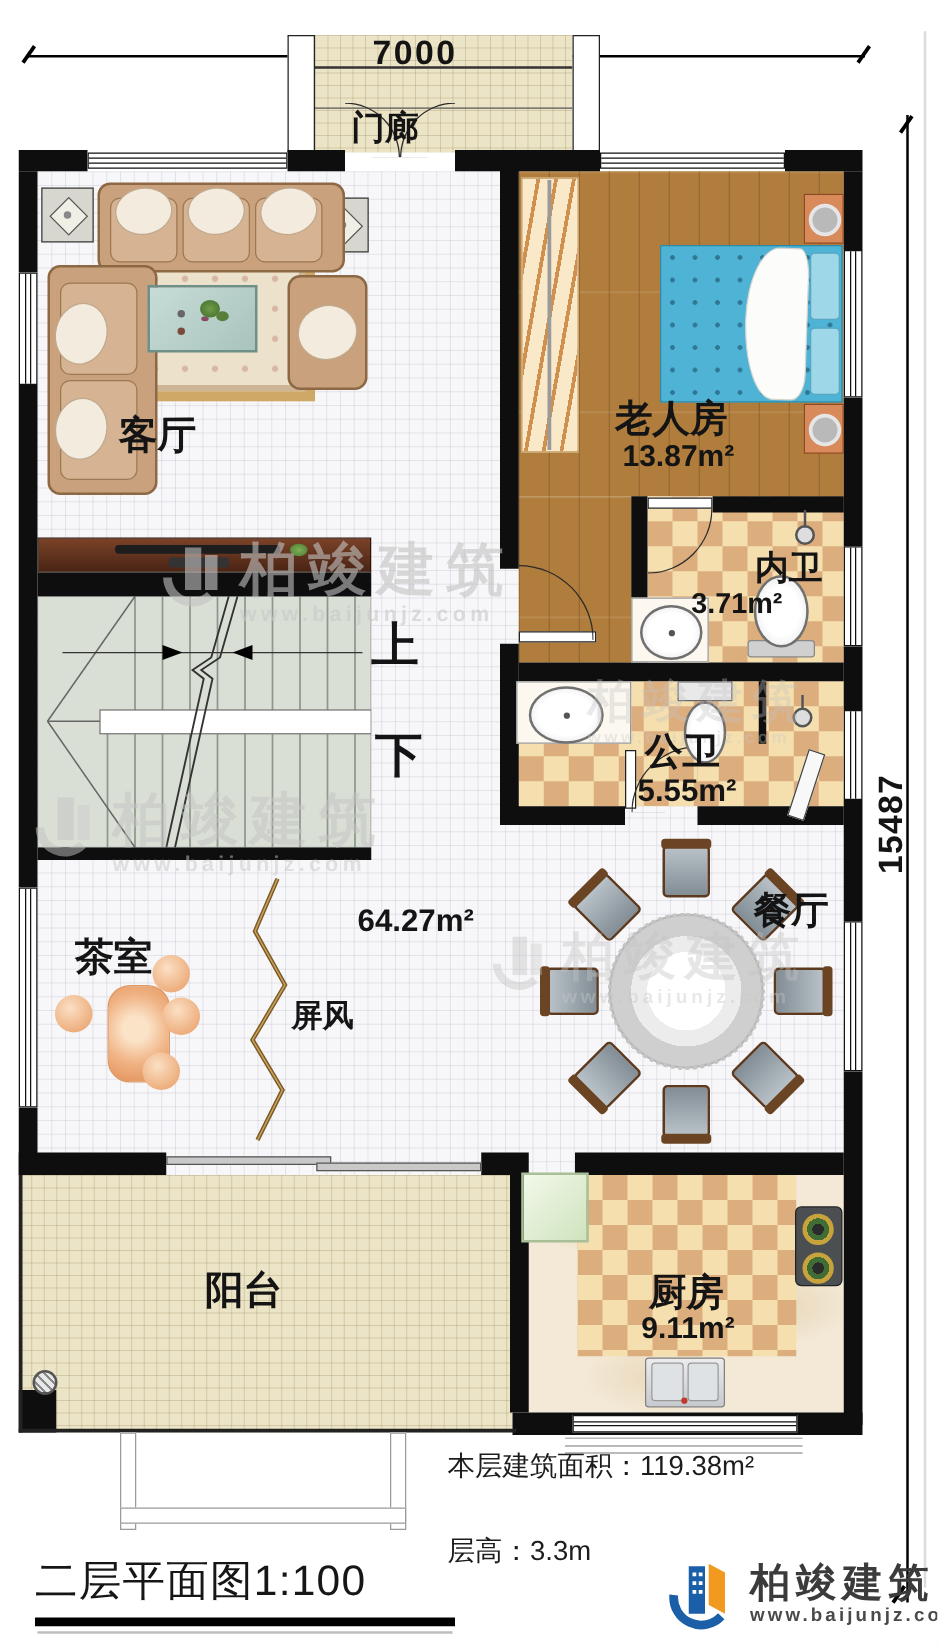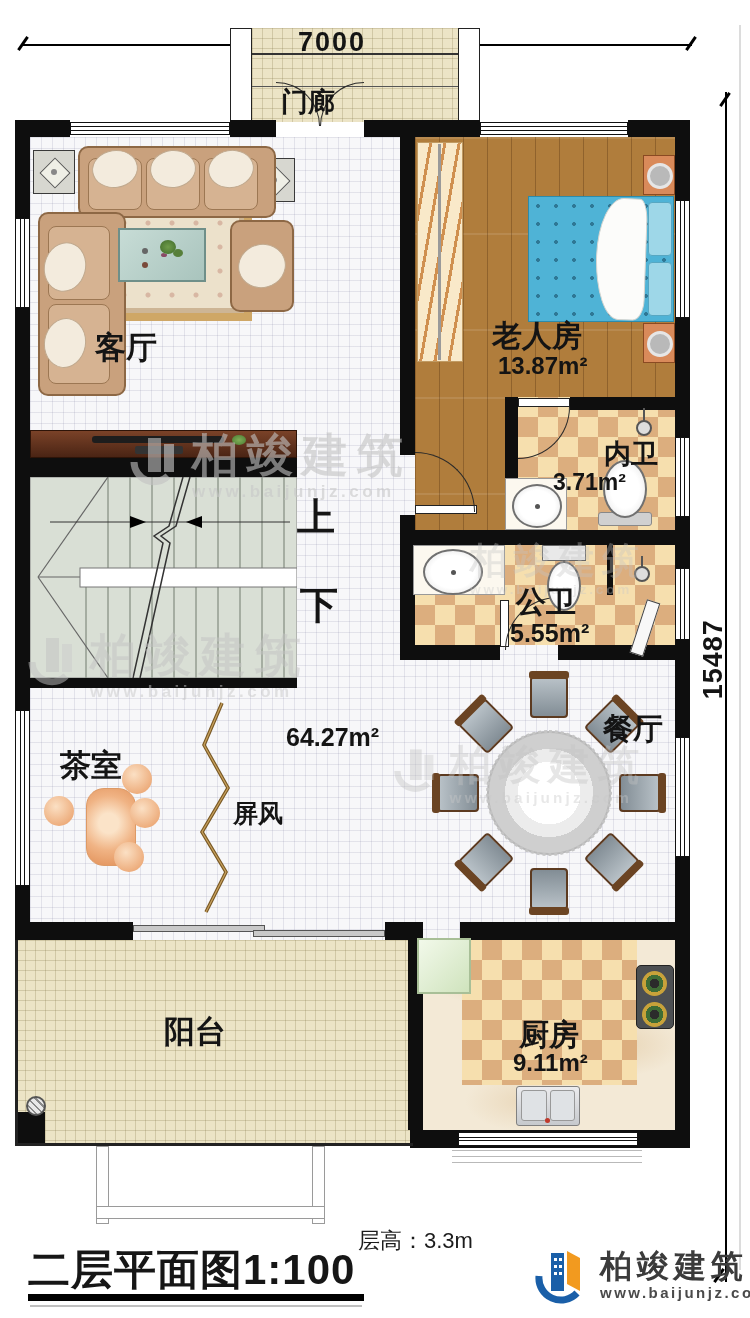--- a/index.html
+++ b/index.html
@@ -57,21 +57,21 @@
   .nstand{position:absolute;background:#d98a5a;border:1.6px solid #8a4a22;box-sizing:border-box;}
   .nstand::before{content:"";position:absolute;left:50%;top:50%;width:20px;height:20px;margin:-12px;
     background:#b9b9b9;border:3px solid #e6e6e6;border-radius:50%;}
   .tick{position:absolute;width:16px;height:3px;background:#000;transform:rotate(-55deg);}
   
   .wm{position:absolute;display:flex;align-items:flex-start;gap:10px;pointer-events:none;}
   .wm-name{font-size:46px;font-weight:bold;letter-spacing:9px;color:#c3c3c3;line-height:1;}
   .wm-url{font-size:17px;font-weight:bold;letter-spacing:3.5px;color:#c8c8c8;margin-top:4px;}
   
   .info{position:absolute;font-size:22px;color:#1c1c1c;}
-  #title{position:absolute;left:28px;top:1242px;font-size:42px;font-weight:bold;letter-spacing:1px;text-align:center;}
+  #title{position:absolute;left:28px;top:1242px;font-size:34px;font-weight:normal;letter-spacing:1px;text-align:center;}
   .brand-name{font-size:32px;font-weight:bold;letter-spacing:5px;color:#3b3b3b;line-height:1.1;}
   .brand-url{font-size:15px;font-weight:bold;letter-spacing:2.5px;color:#4a4a4a;}
 </style>
 </head>
 <body>
 
 <div id="stage">
 
   <div class="abs" style="left:22px;top:44px;width:670px;height:1.6px;background:#000;"></div>
   <div class="tick" style="left:15px;top:42px;"></div>
@@ -334,20 +334,21 @@
   <div class="lbl" style="left:297px;top:498px;font-size:38px;">上</div>
   <div class="lbl" style="left:300px;top:586px;font-size:38px;">下</div>
   <div class="lbl" style="left:286px;top:724px;font-size:25px;">64.27m²</div>
   <div class="lbl" style="left:603px;top:713px;font-size:30px;">餐厅</div>
   <div class="lbl" style="left:60px;top:750px;font-size:31px;">茶室</div>
   <div class="lbl" style="left:233px;top:800px;font-size:25px;">屏风</div>
   <div class="lbl" style="left:164px;top:1016px;font-size:31px;">阳台</div>
   <div class="lbl" style="left:519px;top:1019px;font-size:30px;">厨房</div>
   <div class="lbl" style="left:513px;top:1050px;font-size:24px;">9.11m²</div>
 
+  <div class="info" style="left:358px;top:1158px;">本层建筑面积：119.38m²</div>
   <div class="info" style="left:358px;top:1194px;margin-top:32px;">层高：3.3m</div>
   <div id="title">二层平面图1:100</div>
   <div class="abs" style="left:28px;top:1294px;width:336px;height:7px;background:#000;"></div>
   <div class="abs" style="left:30px;top:1305px;width:332px;height:2px;background:#bfbfbf;"></div>
 
   <div class="abs" style="left:532px;top:1246px;display:flex;gap:10px;align-items:center;">
     <svg width="58" height="58" viewBox="0 0 58 58">
       <path d="M7 30 A22 22 0 0 0 45 47" stroke="#1a5fa8" stroke-width="7" fill="none"></path>
       <rect x="19" y="7" width="13" height="38" fill="#1a5fa8"></rect>
       <g fill="#ffffff">

